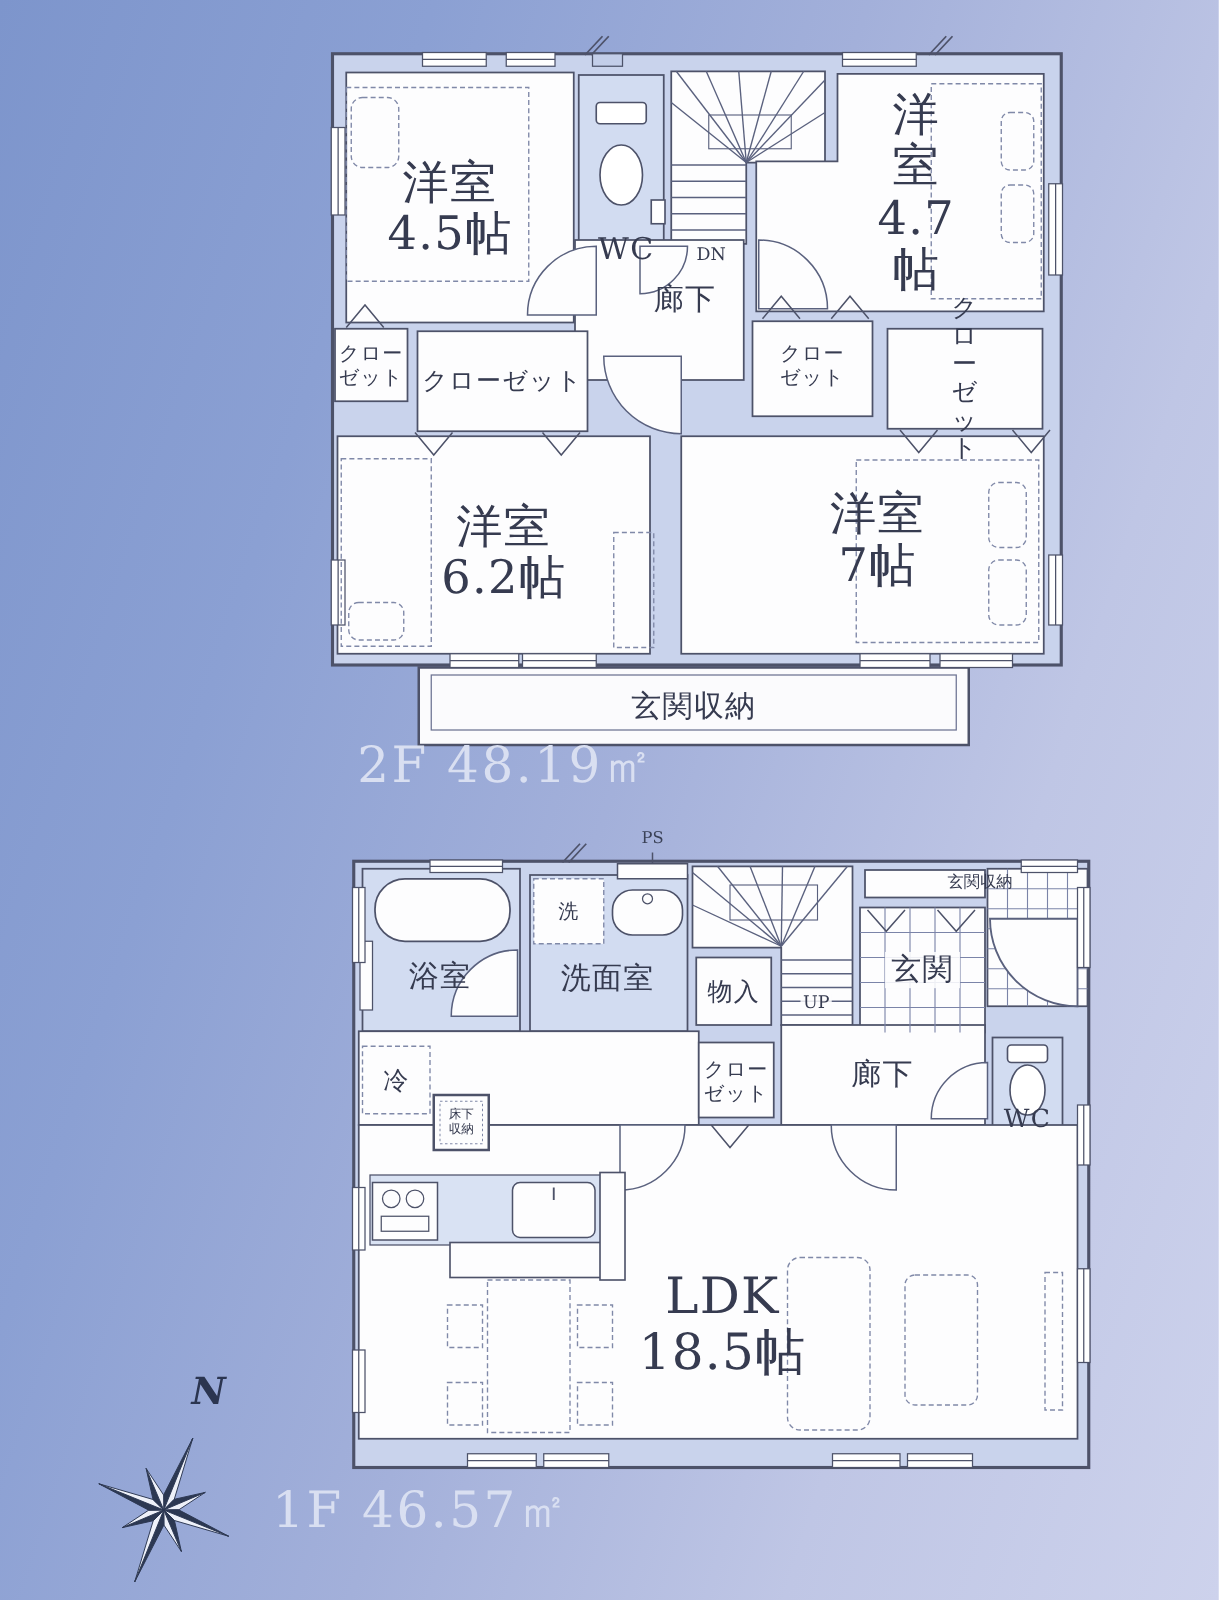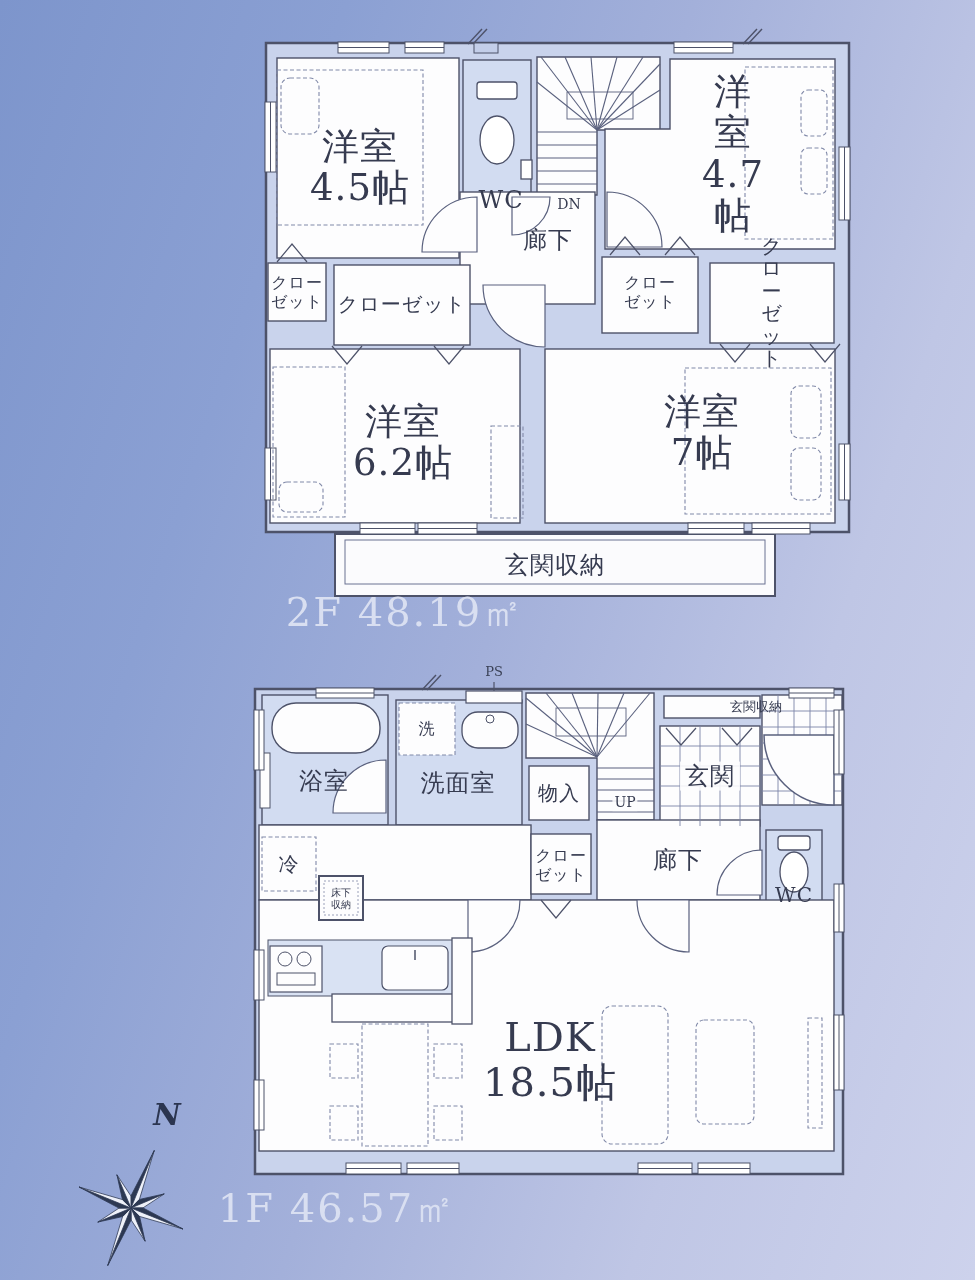--- a/index.html
+++ b/index.html
@@ -161,21 +161,21 @@
 ゼット</div>
   <div class="lbl sm" style="left:507px;top:260px;">クローゼット</div>
   <div class="lbl xl" style="left:138px;top:400px;">洋室
 6.2帖</div>
   <div class="lbl xl" style="left:437px;top:390px;">洋室
 7帖</div>
   <div class="lbl md" style="left:290px;top:523px;">玄関収納</div>
 </section>
 <div class="arealabel" style="left:405px;top:612px;">2F 48.19㎡</div>
 
-<section class="plan" style="left:254px;top:688px;width:590px;height:487px;">
+<section class="plan" style="left:282px;top:688px;width:590px;height:487px;">
   <svg width="590" height="487" viewBox="0 0 590 487">
     <g>
       <rect x="1" y="1" width="588" height="485" fill="#c9d3ec" stroke="#4d5269" stroke-width="2.5"></rect>
     </g>
     <g fill="#fdfdfe" stroke="#4d5269" stroke-width="1.4">
       <rect x="8" y="7" width="126" height="130" fill="#d2dcf1"></rect>
       <rect x="142" y="12" width="126" height="125" fill="#d2dcf1"></rect>
       <path d="M272,5 H400 V132 H343 V70 H272 Z"></path>
       <rect x="275" y="78" width="60" height="54"></rect>
       <rect x="410" y="8" width="96" height="22"></rect>

